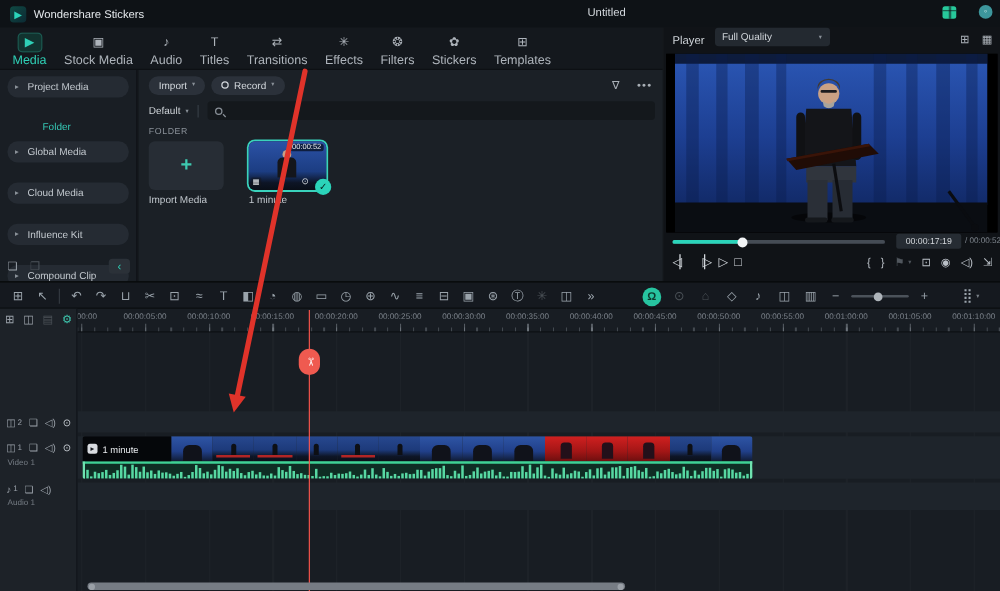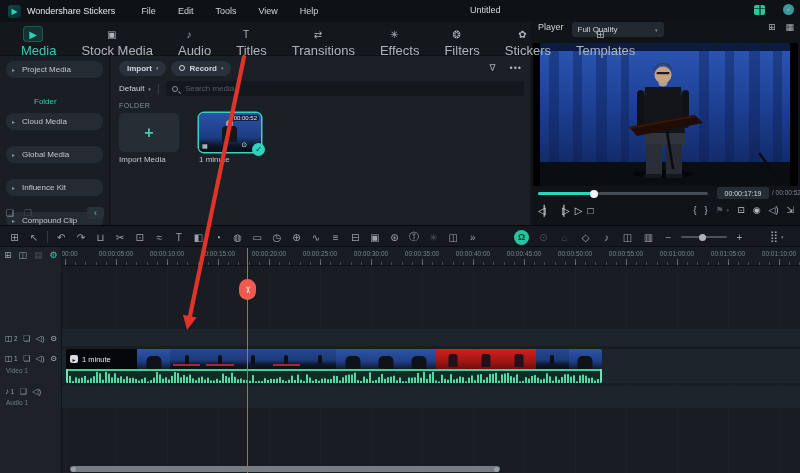--- a/index.html
+++ b/index.html
@@ -14,36 +14,36 @@
   .proj-title{position:absolute;left:458px;top:5px;font-size:9px;color:#d4d9de;margin-left:12px;}
   .mb-right{position:absolute;right:6px;top:4px;display:flex;gap:18px;align-items:center;}
   .gift{width:11px;height:10px;background:#27c89b;border-radius:2px;position:relative;}
   .gift:before{content:"";position:absolute;left:4.5px;top:0;width:2px;height:10px;background:#0e1216;opacity:.55;}
   .gift:after{content:"";position:absolute;left:0;top:3px;width:11px;height:1.5px;background:#0e1216;opacity:.55;}
   .avatar{width:11px;height:11px;border-radius:50%;background:#3d969c;color:#dff3f2;font-size:7px;display:flex;align-items:center;justify-content:center;}
   
   .tabbar{position:absolute;left:0;top:22px;width:530px;height:34px;background:#14181d;display:flex;align-items:flex-start;padding-left:10px;gap:14px;z-index:5;border-bottom:1px solid #0d1014;}
   .tab{display:flex;flex-direction:column;align-items:center;gap:1px;padding-top:4px;cursor:pointer;}
   .tab .tico{width:20px;height:16px;border-radius:4px;display:flex;align-items:center;justify-content:center;font-size:10px;color:#aeb4bb;}
-  .tab .tlabel{font-size:13px;color:#aeb4bb;white-space:nowrap;margin-left:11px;}
+  .tab .tlabel{font-size:10px;color:#aeb4bb;white-space:nowrap;}
   .tab.active .tico{background:#12332f;color:#2fd0b6;box-shadow:0 0 0 1px #1d5a52 inset;}
   .tab.active .tlabel{color:#2fd0b6;}
   
   .sidebar{position:absolute;left:0;top:56px;width:110px;height:169px;background:#191e24;border-right:1px solid #0e1115;z-index:4;}
   .side-item{position:relative;margin:5px 6px 16px 6px;height:17px;border-radius:8px;background:#252b33;display:flex;align-items:center;font-size:8px;color:#c2c8ce;padding-left:16px;cursor:pointer;}
   .side-item .caret{position:absolute;left:6px;font-size:6px;color:#8a9199;}
   .side-child{margin:6px 6px 2px 6px;height:14px;display:flex;align-items:center;font-size:8px;color:#35c7b4;padding-left:28px;cursor:pointer;}
   .side-bottom{position:absolute;left:0;bottom:4px;width:110px;height:16px;display:flex;align-items:center;padding:0 6px;gap:10px;}
   .sb-ico{font-size:9px;color:#9aa1a9;cursor:pointer;}
   .sb-ico.dim{color:#4d545b;}
   .collapse{margin-left:auto;width:17px;height:12px;border-radius:3px;background:#2b3138;color:#2fd0b6;font-size:9px;display:flex;align-items:center;justify-content:center;cursor:pointer;}
   
   .media{position:absolute;left:111px;top:56px;width:419px;height:169px;background:#1b2026;z-index:3;}
   .mp-row1{position:absolute;left:8px;top:4px;right:8px;height:16px;display:flex;align-items:center;gap:5px;}
-  .btn{height:15px;background:#2b313a;border-radius:8px;display:flex;align-items:center;gap:4px;padding:0 8px;font-size:8px;color:#d2d7dc;cursor:pointer;font-weight:bold;}
+  .btn{height:15px;background:#2b313a;border-radius:8px;display:flex;align-items:center;gap:4px;padding:0 8px;font-size:8px;color:#d2d7dc;cursor:pointer;}
   .btn .dn{font-size:5px;color:#8a9199;}
   .btn .rec-dot{width:6px;height:6px;border-radius:50%;border:1.5px solid #d2d7dc;}
   .mp-icons{margin-left:auto;display:flex;gap:14px;align-items:center;}
   .funnel{font-size:9px;color:#aab0b7;cursor:pointer;}
   .dots{font-size:9px;color:#aab0b7;letter-spacing:1px;cursor:pointer;}
   .mp-row2{position:absolute;left:8px;top:25px;right:6px;height:15px;display:flex;align-items:center;}
   .dd-plain{font-size:8px;color:#cfd4d9;display:flex;gap:4px;align-items:center;cursor:pointer;}
   .vdiv{width:1px;height:10px;background:#343b43;margin:0 7px;}
   .searchbox{flex:1;height:15px;background:#14181c;border-radius:3px;display:flex;align-items:center;padding:0 6px;gap:5px;}
   .mag{position:relative;width:6px;height:6px;border:1px solid #8a9199;border-radius:50%;flex:0 0 auto;}
@@ -57,21 +57,21 @@
   .tile-clip{left:88px;width:62px;background:linear-gradient(180deg,#2b52a6 0%,#1c3d82 62%,#0d1526 85%,#090e17 100%);box-shadow:0 0 0 1.5px #3ad2bc;overflow:visible;}
   .mini-head{position:absolute;left:27px;top:7px;width:7px;height:7px;border-radius:50%;background:#c9a184;}
   .mini-body{position:absolute;left:23px;top:13px;width:15px;height:16px;border-radius:4px 4px 0 0;background:#14161b;}
   .dur-badge{position:absolute;right:2px;top:2px;background:rgba(0,0,0,.6);color:#e8ebee;font-size:6px;padding:0 2px;border-radius:2px;}
   .film-badge{position:absolute;left:2px;bottom:3px;color:#e8ebee;font-size:6px;background:rgba(20,22,27,.5);border-radius:1px;padding:0 1px;}
   .eye-badge{position:absolute;right:14px;bottom:3px;color:#d8dce0;font-size:7px;}
   .check-badge{position:absolute;right:-4px;bottom:-4px;width:13px;height:13px;border-radius:50%;background:#2bd4ba;color:#06241f;font-size:8px;font-weight:bold;display:flex;align-items:center;justify-content:center;}
   .tile-label{position:absolute;top:99px;font-size:8px;color:#c2c8ce;}
   
   .player{position:absolute;left:531px;top:22px;width:269px;height:203px;background:#101317;z-index:3;}
-  .pl-head{position:absolute;left:7px;top:0;right:6px;height:15px;display:flex;align-items:flex-start;gap:8px;}
+  .pl-head{position:absolute;left:7px;top:0;right:6px;height:15px;display:flex;align-items:flex-end;gap:8px;}
   .pl-label{font-size:9px;color:#cfd4d9;}
   .quality{width:92px;height:15px;background:#232930;border-radius:3px;display:flex;align-items:center;font-size:8px;color:#cfd4d9;padding:0 6px;justify-content:space-between;cursor:pointer;}
   .pl-hicons{margin-left:auto;display:flex;gap:10px;font-size:9px;color:#aab0b7;}
   .video{position:absolute;left:2px;top:21px;width:265px;height:143px;background:#000;}
   .pl-progress{position:absolute;left:7px;top:166px;width:262px;height:10px;}
   .ptrack{position:absolute;left:0;top:4px;width:170px;height:3px;background:#454c55;border-radius:2px;cursor:pointer;}
   .pfill{position:absolute;left:0;top:0;height:3px;background:#2bd4ba;border-radius:2px;}
   .pknob{position:absolute;top:-2.5px;width:8px;height:8px;border-radius:50%;background:#f2f4f6;}
   .tc-box{position:absolute;left:179px;top:-1px;width:52px;height:12px;background:#262c33;border-radius:2px;color:#d6dade;font-size:7px;display:flex;align-items:center;justify-content:center;}
   .tc-total{position:absolute;left:234px;top:1px;font-size:6.5px;color:#7f868e;white-space:nowrap;}
@@ -142,27 +142,20 @@
   .hscroll:before{left:1px;} .hscroll:after{right:1px;}
 </style>
 </head>
 <body>
 
 <div class="app">
 
   <header class="menubar">
     <div class="logo">▶</div>
     <div class="appname">Wondershare Stickers</div>
-    <nav class="menus" id="menus">
-        <span>File</span>
-        <span>Edit</span>
-        <span>Tools</span>
-        <span>View</span>
-        <span>Help</span>
-      </nav>
     <div class="proj-title">Untitled</div>
     <div class="mb-right">
       <div class="gift"></div>
       <div class="avatar">◦</div>
     </div>
   </header>
 
   <div class="tabbar" id="tabbar">
       <div class="tab active">
         <div class="tico">▶</div>
@@ -204,25 +197,25 @@
 
   <aside class="sidebar">
     <div id="side-items">
         <div class="side-item">
           <span class="caret">▸</span>
           <span>Project Media</span>
         </div>
         <div class="side-child">Folder</div>
         <div class="side-item">
           <span class="caret">▸</span>
-          <span>Cloud Media</span>
+          <span>Global Media</span>
         </div>
         <div class="side-item">
           <span class="caret">▸</span>
-          <span>Global Media</span>
+          <span>Cloud Media</span>
         </div>
         <div class="side-item">
           <span class="caret">▸</span>
           <span>Influence Kit</span>
         </div>
         <div class="side-item">
           <span class="caret">▸</span>
           <span>Compound Clip</span>
         </div>
       </div>
@@ -250,21 +243,20 @@
       </div>
     </div>
     <div class="mp-row2">
       <div class="dd-plain">
         <span>Default</span>
           <span class="dn" style="font-size:5px;color:#8a9199;">▾</span>
       </div>
       <div class="vdiv"></div>
       <div class="searchbox">
         <span class="mag"></span>
-        <input readonly="" placeholder="Search media" style="">
       </div>
     </div>
     <div class="section-label">FOLDER</div>
 
     <div class="tile tile-import">
       <span class="plus">+</span>
     </div>
     <div class="tile tile-clip">
       <div class="mini-head"></div>
       <div class="mini-body"></div>

